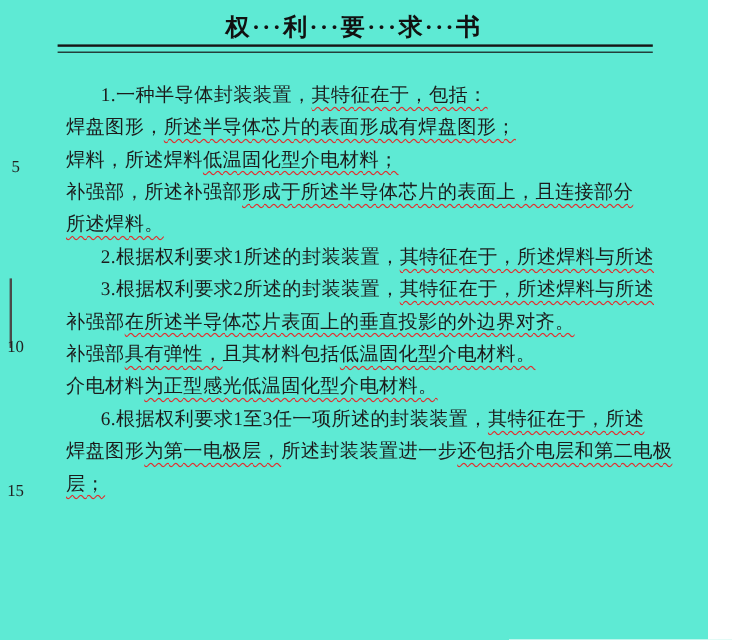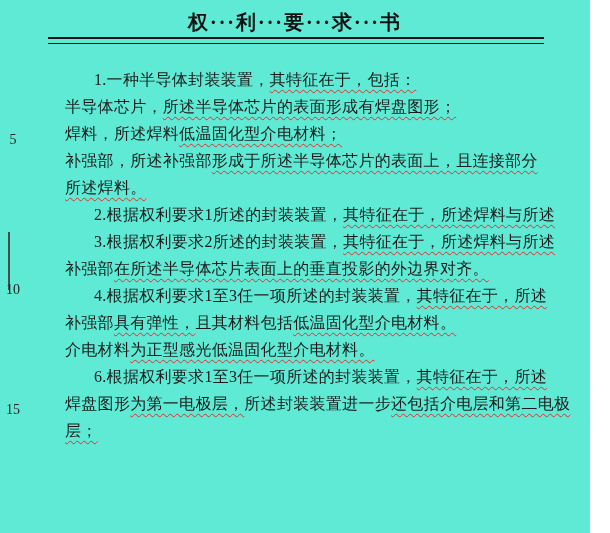--- a/index.html
+++ b/index.html
@@ -30,21 +30,21 @@
   .rule {
     position: absolute;
     left: 48px;
     right: 46px;
   }
   .rule-thick { top: 37px; border-top: 2.5px solid #161616; }
   .rule-thin  { top: 43px; border-top: 1px solid #161616; }
 
   .body-text {
     position: absolute;
-    left: 65px;
+    left: 55px;
     top: 66px;
     width: 540px;
     font-size: 16px;
     letter-spacing: 0.3px;
   }
   .line {
     height: 27px;
     line-height: 27px;
     white-space: nowrap;
   }
@@ -92,28 +92,27 @@
 </style>
 </head>
 <body>
 
 <div class="page">
   <div class="title">权···利···要···求···书</div>
   <div class="rule rule-thick"></div>
   <div class="rule rule-thin"></div>
   <div class="body-text" id="body-lines">
       <div class="line indent"><span class="seg-n">1.一种半导体封装装置，</span><span class="seg-r">其特征在于，包括：</span></div>
-      <div class="line"><span class="seg-n">半导体芯片，</span><span class="seg-r">所述半导体芯片的表面形成有焊盘图形；</span></div>
+      <div class="line"><span class="seg-n">焊盘图形，</span><span class="seg-r">所述半导体芯片的表面形成有焊盘图形；</span></div>
       <div class="line"><span class="seg-n">焊料，所述焊料</span><span class="seg-r">低温固化型介电材料；</span></div>
       <div class="line"><span class="seg-n">补强部，所述补强部</span><span class="seg-r">形成于所述半导体芯片的表面上，且连接部分</span></div>
       <div class="line"><span class="seg-r">所述焊料。</span></div>
       <div class="line indent"><span class="seg-n">2.根据权利要求1所述的封装装置，</span><span class="seg-r">其特征在于，所述焊料与所述</span></div>
       <div class="line indent"><span class="seg-n">3.根据权利要求2所述的封装装置，</span><span class="seg-r">其特征在于，所述焊料与所述</span></div>
       <div class="line"><span class="seg-n">补强部</span><span class="seg-r">在所述半导体芯片表面上的垂直投影的外边界对齐。</span></div>
-      <div class="line indent"><span class="seg-n">4.根据权利要求1至3任一项所述的封装装置，</span><span class="seg-r">其特征在于，所述</span></div>
       <div class="line"><span class="seg-n">补强部</span><span class="seg-r">具有弹性，</span><span class="seg-n">且其材料包括</span><span class="seg-r">低温固化型介电材料。</span></div>
       <div class="line"><span class="seg-n">介电材料</span><span class="seg-r">为正型感光低温固化型介电材料。</span></div>
       <div class="line indent"><span class="seg-n">6.根据权利要求1至3任一项所述的封装装置，</span><span class="seg-r">其特征在于，所述</span></div>
       <div class="line"><span class="seg-n">焊盘图形</span><span class="seg-r">为第一电极层，</span><span class="seg-n">所述封装装置进一步</span><span class="seg-r">还包括介电层和第二电极</span></div>
       <div class="line"><span class="seg-r">层；</span></div>
     </div>
   <div class="change-bar"></div>
 <div class="margin-num" style="top: 126px;">5</div>
     <div class="margin-num" style="top: 276px;">10</div>
     <div class="margin-num" style="top: 396px;">15</div>

